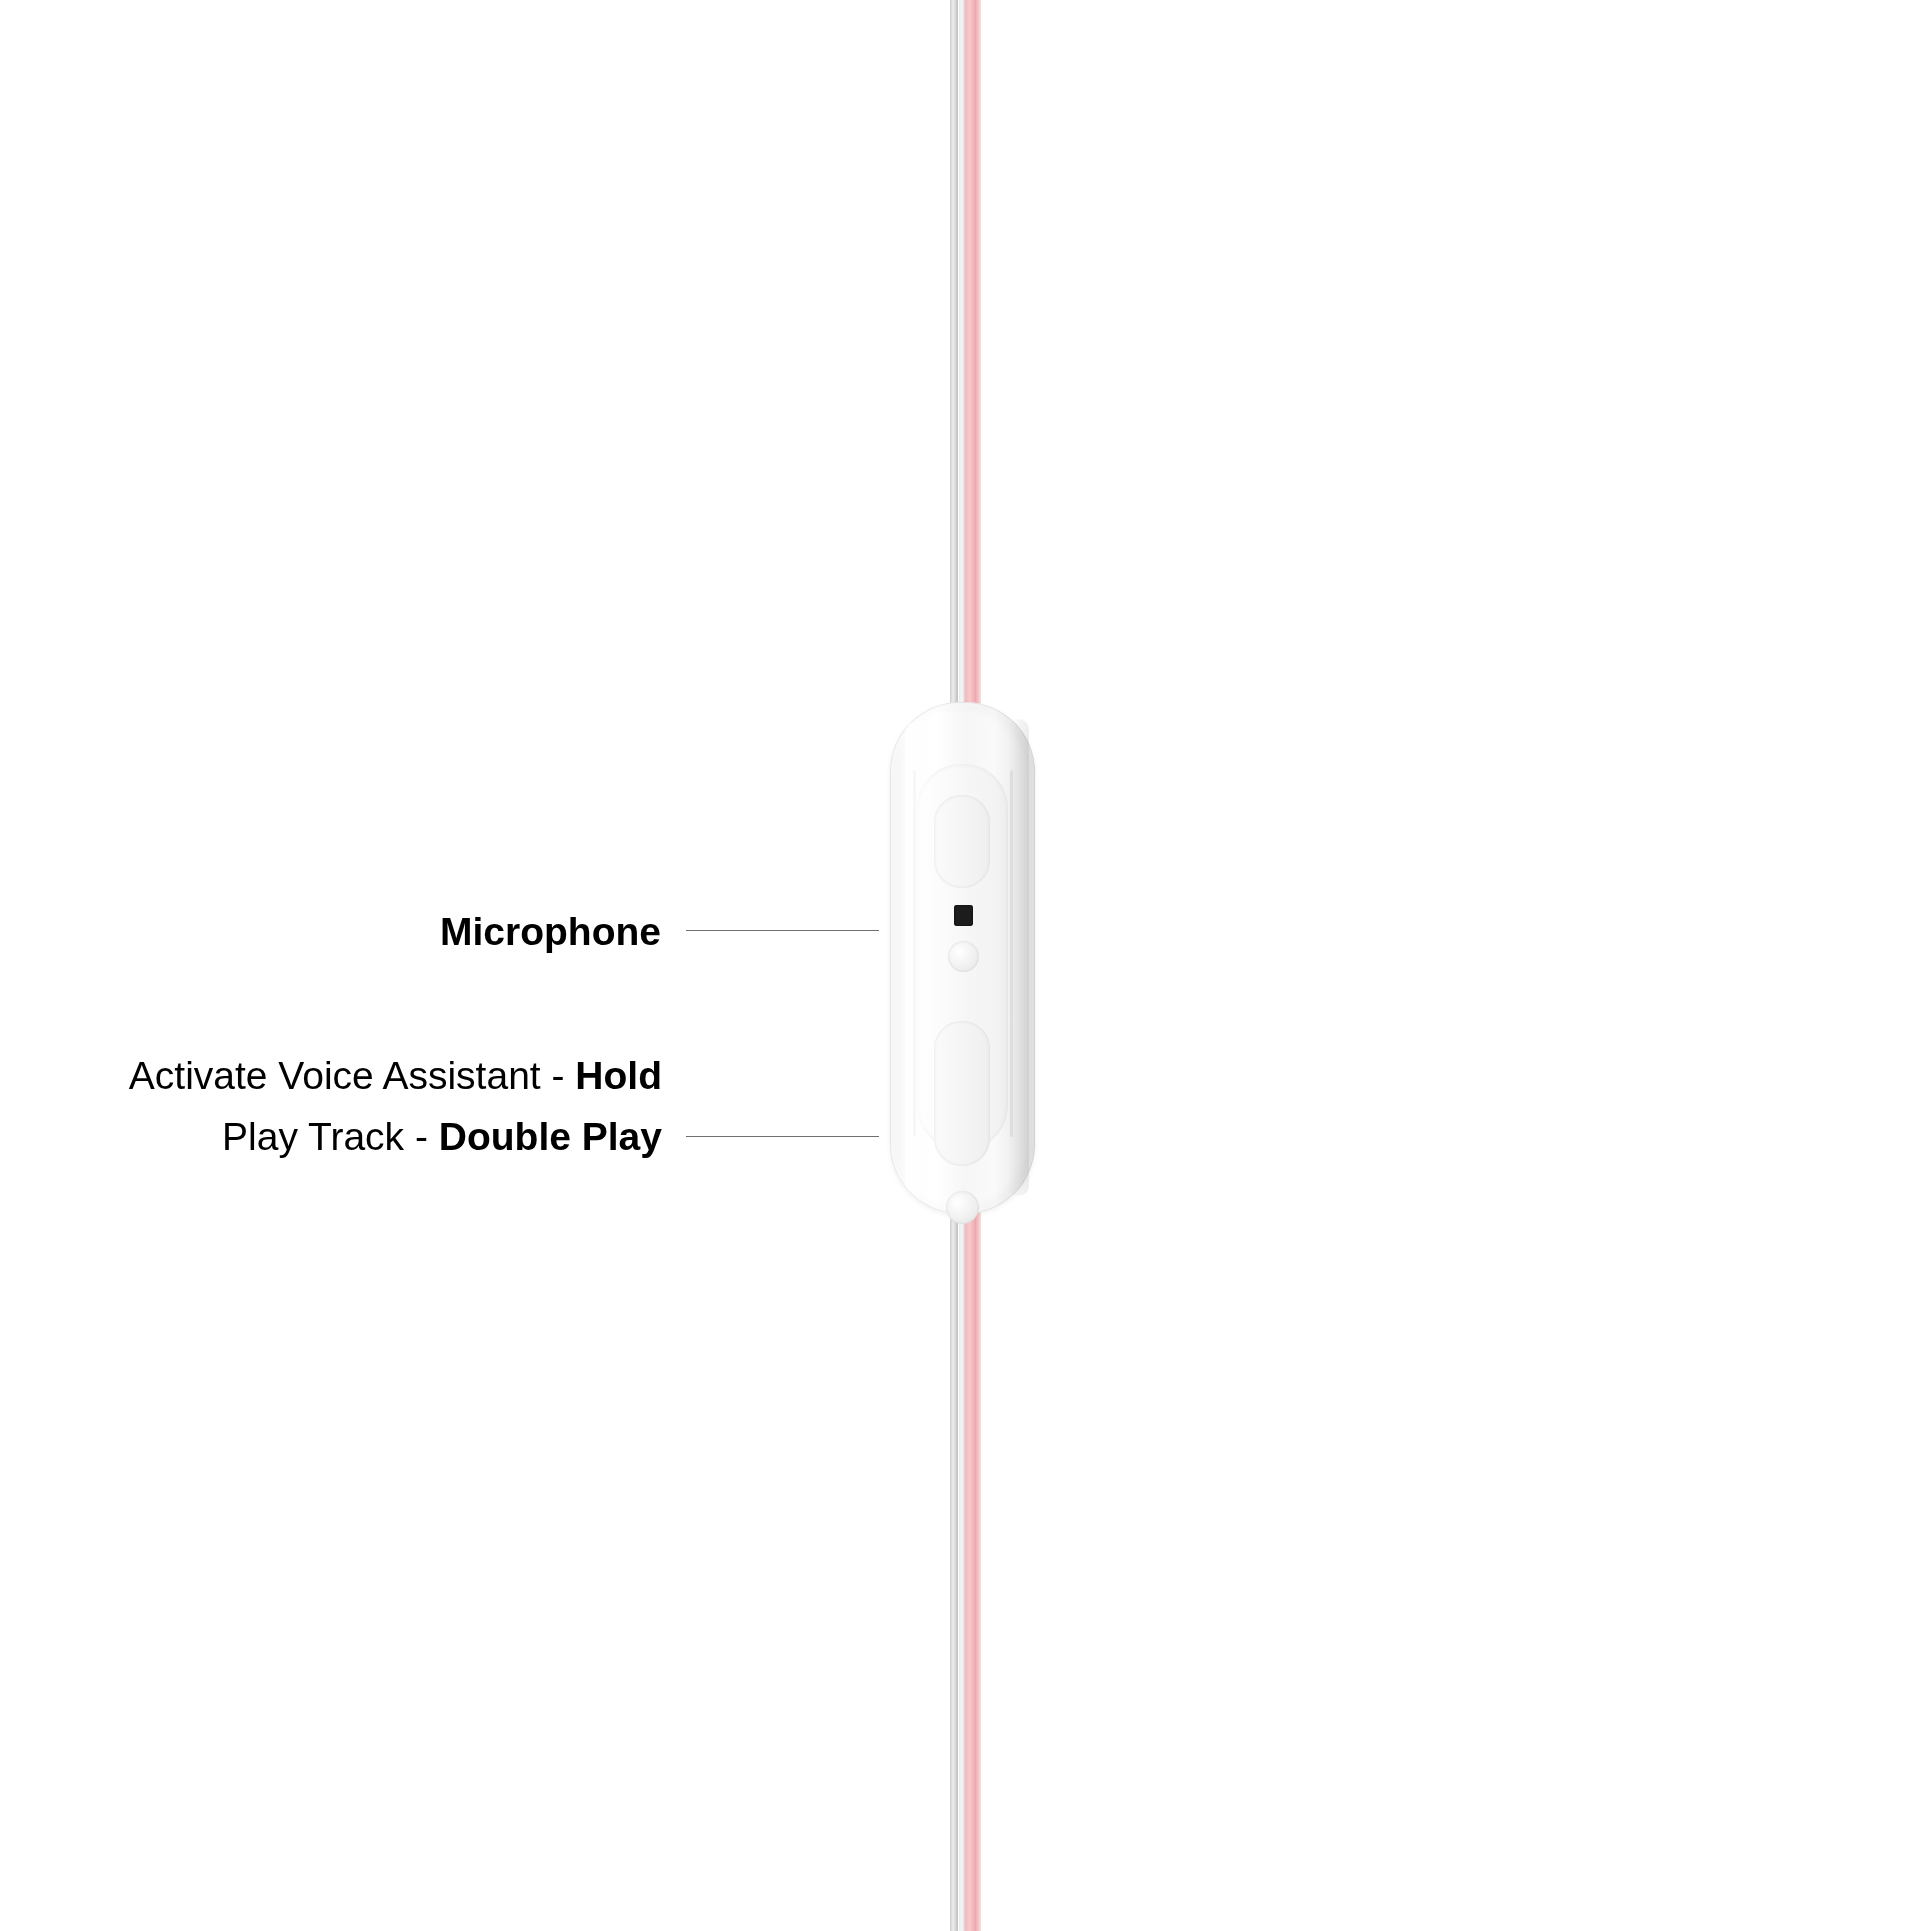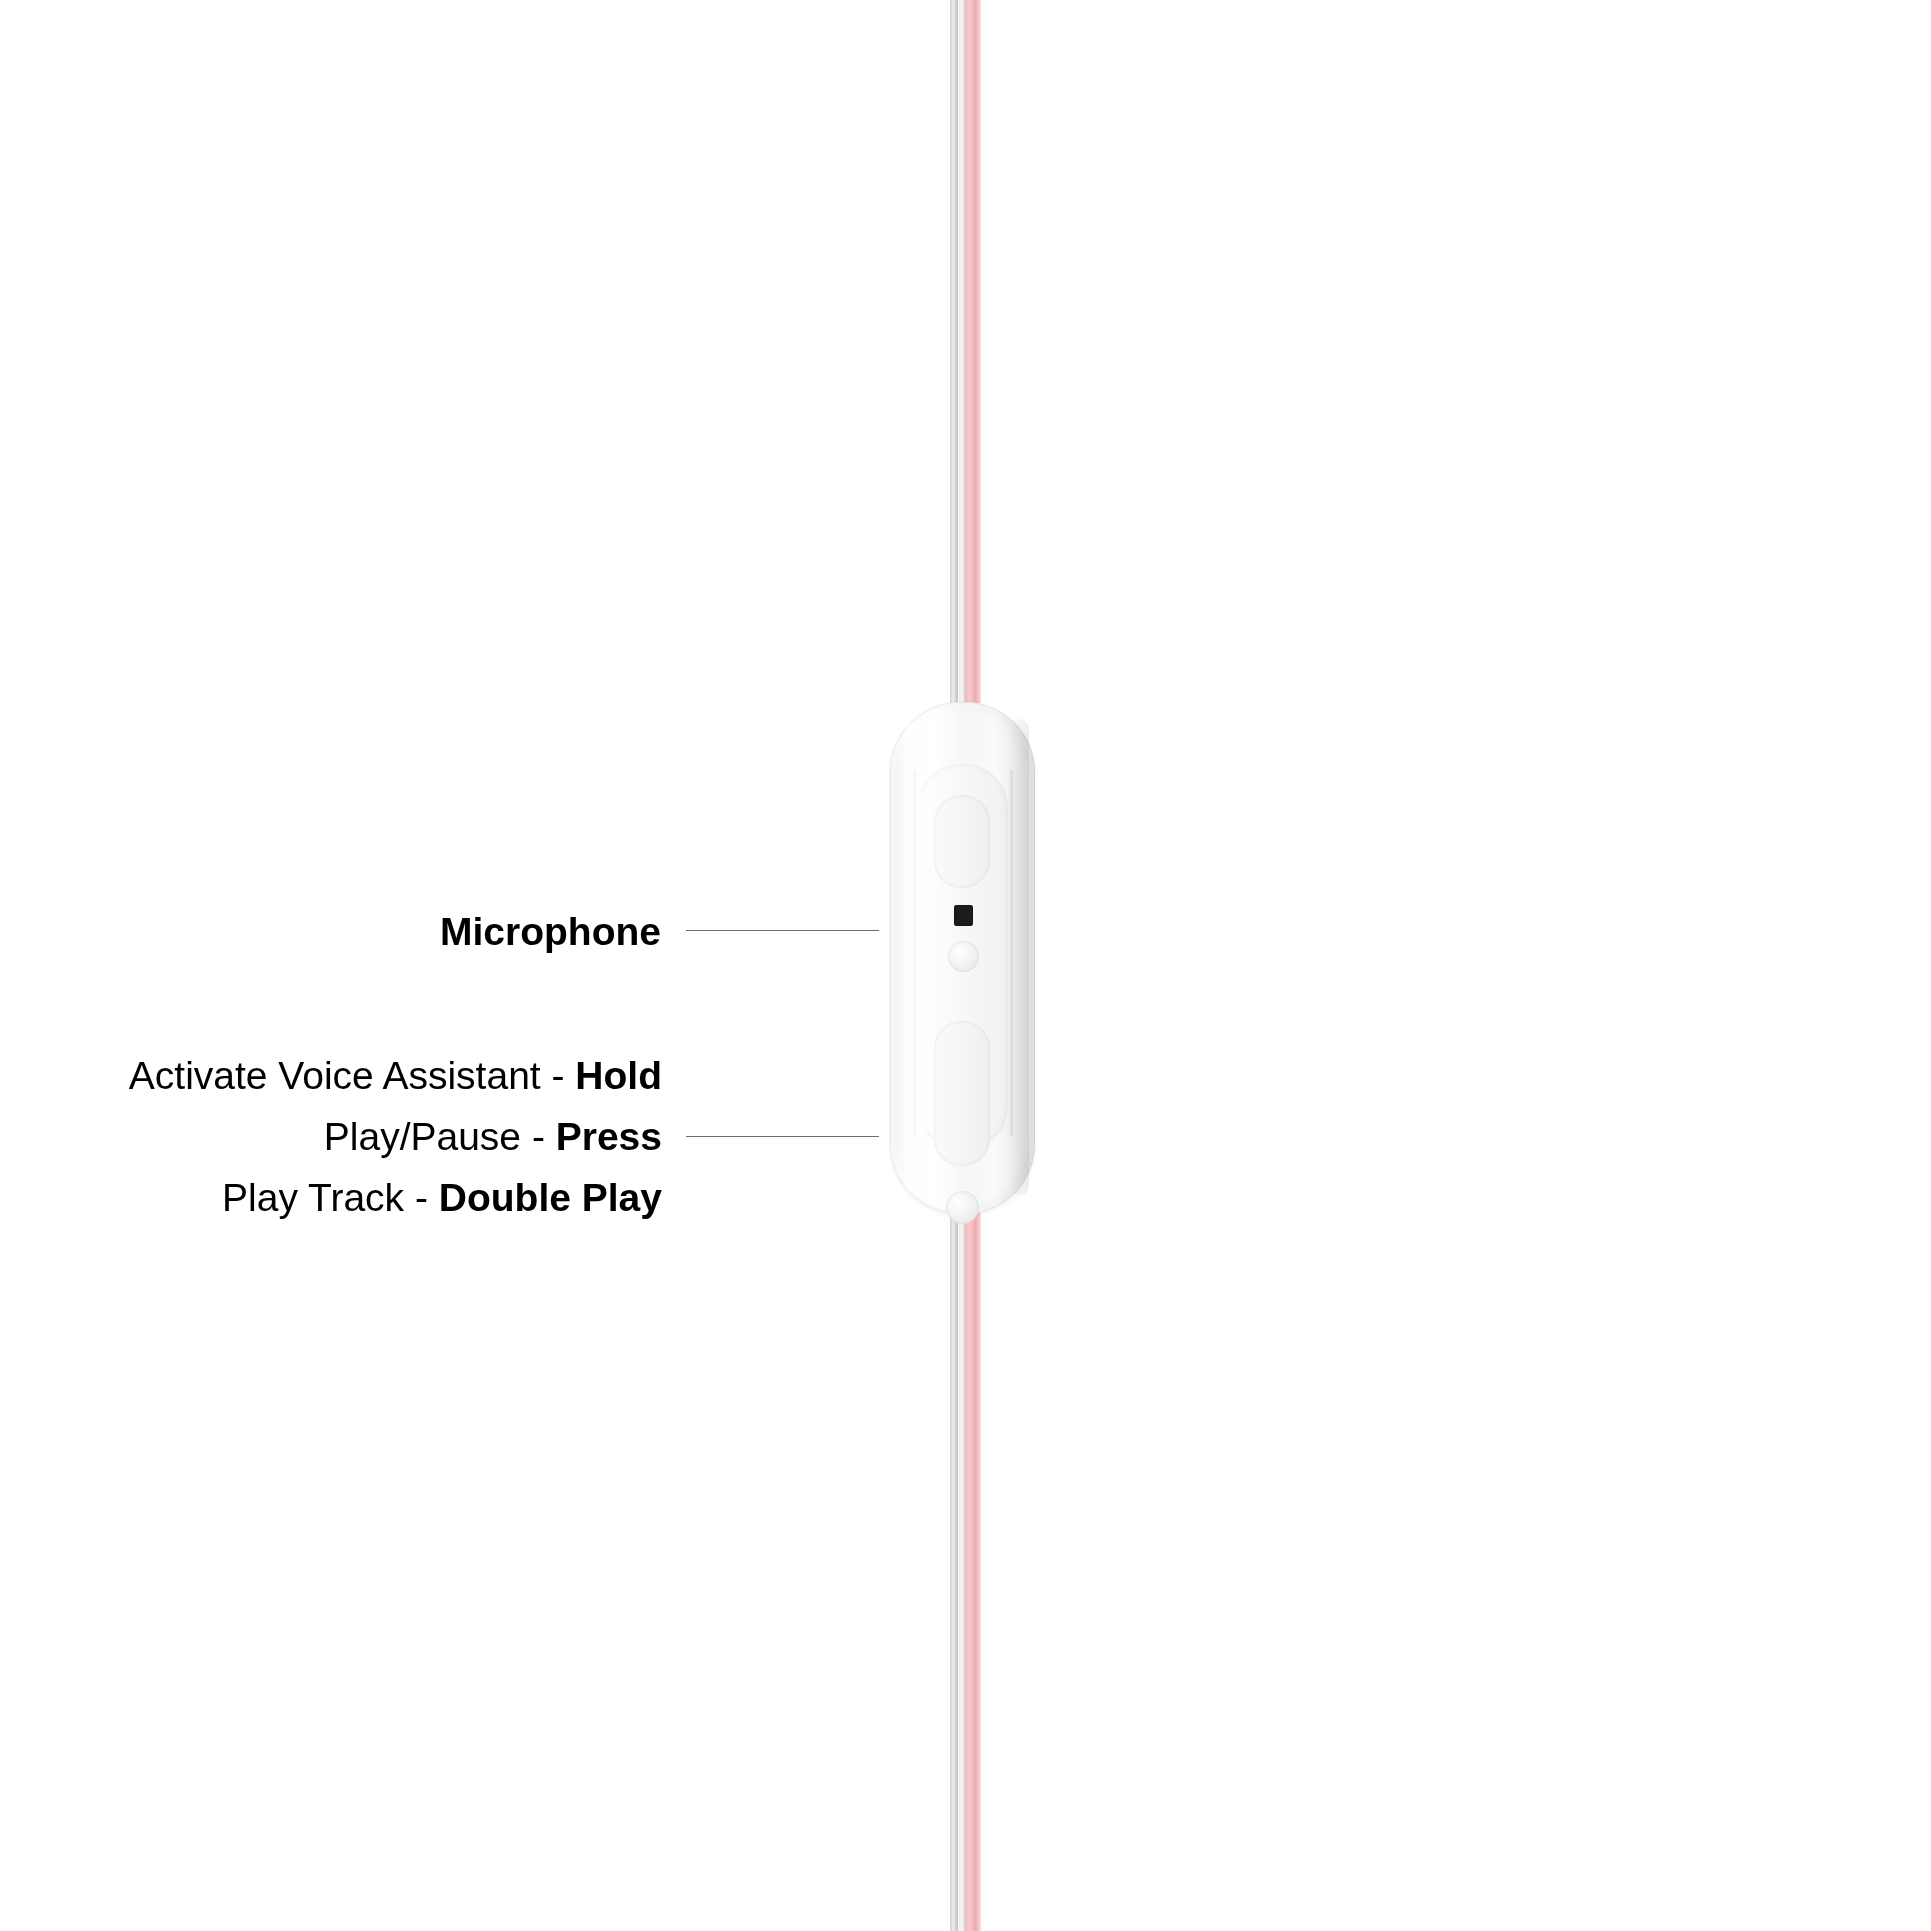--- a/index.html
+++ b/index.html
@@ -219,19 +219,16 @@
 
 <div class="label-block label-mic">
   <span>Microphone</span>
 </div>
 
 <div class="label-block label-controls">
   <div class="row">
     <span class="action">Activate Voice Assistant</span><span class="action"> - </span><span class="gesture">Hold</span>
   </div>
   <div class="row">
-    <span class="action">Play/Pause</span><span class="action"> - </span><span class="gesture">Press</span>
-  </div>
-  <div class="row">
     <span class="action">Play Track</span><span class="action"> - </span><span class="gesture">Double Play</span>
   </div>
 </div>
 
 
 </body></html>

